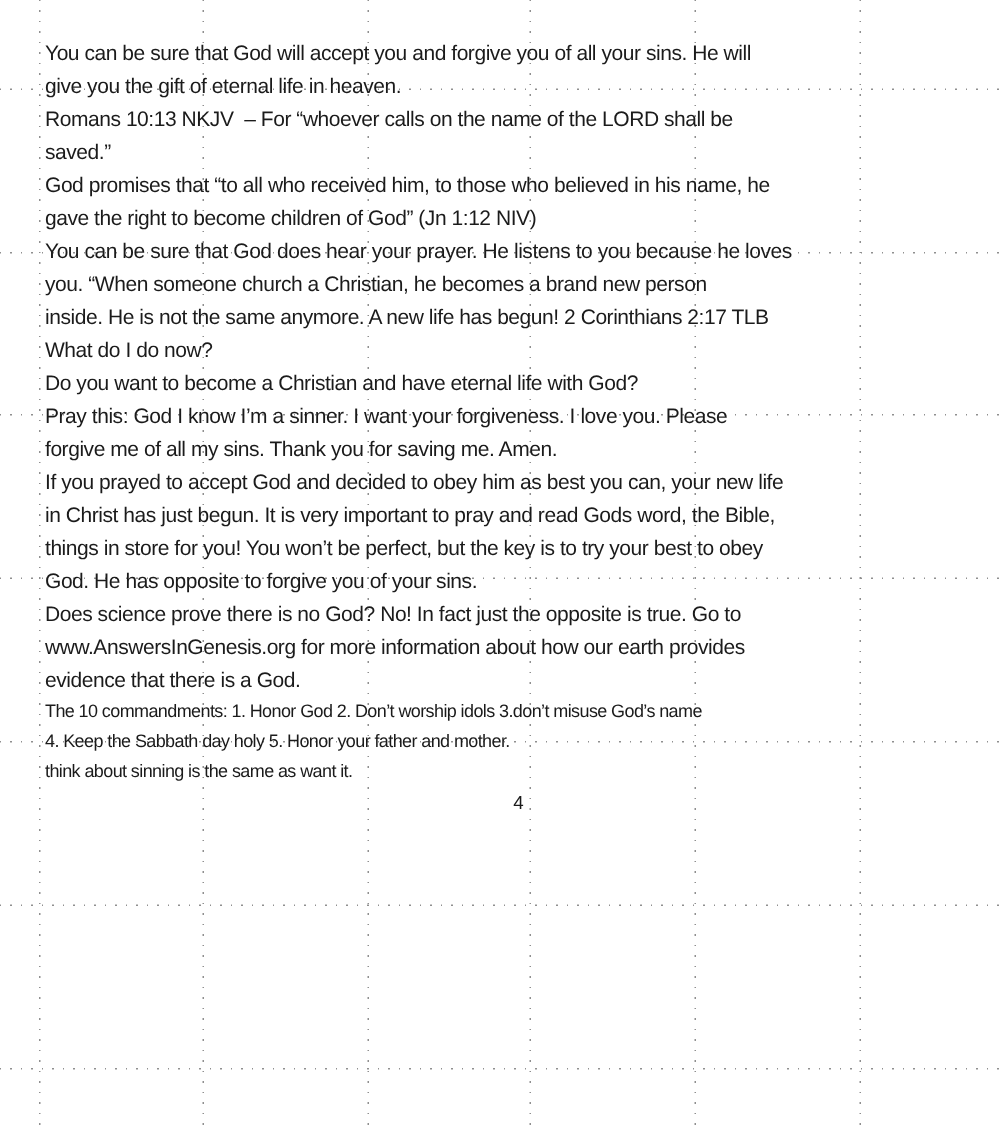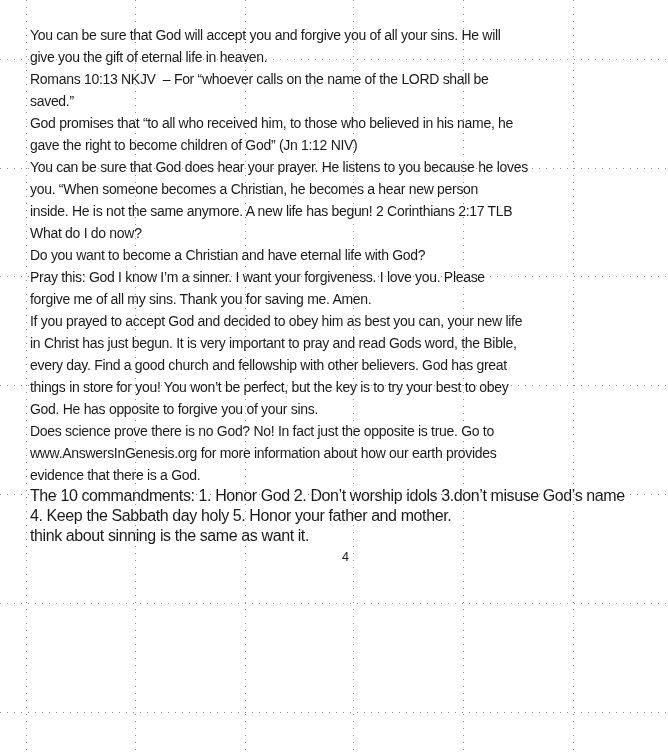--- a/index.html
+++ b/index.html
@@ -41,21 +41,21 @@
     white-space: pre;
     font-size: 14px;
     line-height: 22px;
     letter-spacing: -0.3px;
     color: #1b1b1b;
   }
   .para.heading .line {
     font-weight: normal;
   }
   .para.small .line {
-    font-size: 16px;
+    font-size: 12px;
     line-height: 20px;
     letter-spacing: -0.4px;
   }
   .page-number {
     margin-top: 3px;
     text-align: center;
     font-size: 12.5px;
     line-height: 16px;
     letter-spacing: -0.2px;
     color: #1b1b1b;
@@ -88,35 +88,34 @@
       <div class="para body">
         <div class="line">Romans 10:13 NKJV  – For “whoever calls on the name of the LORD shall be</div>
         <div class="line">saved.”</div>
       </div>
       <div class="para body">
         <div class="line">God promises that “to all who received him, to those who believed in his name, he</div>
         <div class="line">gave the right to become children of God” (Jn 1:12 NIV)</div>
       </div>
       <div class="para body">
         <div class="line">You can be sure that God does hear your prayer. He listens to you because he loves</div>
-        <div class="line">you. “When someone becomes a Christian, he becomes a hear new person</div>
+        <div class="line">you. “When someone church a Christian, he becomes a brand new person</div>
         <div class="line">inside. He is not the same anymore. A new life has begun! 2 Corinthians 2:17 TLB</div>
       </div>
       <div class="para heading">
         <div class="line">What do I do now?</div>
       </div>
       <div class="para body">
         <div class="line">Do you want to become a Christian and have eternal life with God?</div>
         <div class="line">Pray this: God I know I’m a sinner. I want your forgiveness. I love you. Please</div>
         <div class="line">forgive me of all my sins. Thank you for saving me. Amen.</div>
       </div>
       <div class="para body">
         <div class="line">If you prayed to accept God and decided to obey him as best you can, your new life</div>
         <div class="line">in Christ has just begun. It is very important to pray and read Gods word, the Bible,</div>
-        <div class="line">every day. Find a good church and fellowship with other believers. God has great</div>
         <div class="line">things in store for you! You won’t be perfect, but the key is to try your best to obey</div>
         <div class="line">God. He has opposite to forgive you of your sins.</div>
       </div>
       <div class="para body">
         <div class="line">Does science prove there is no God? No! In fact just the opposite is true. Go to</div>
         <div class="line">www.AnswersInGenesis.org for more information about how our earth provides</div>
         <div class="line">evidence that there is a God.</div>
       </div>
       <div class="para small">
         <div class="line">The 10 commandments: 1. Honor God 2. Don’t worship idols 3.don’t misuse God’s name</div>

